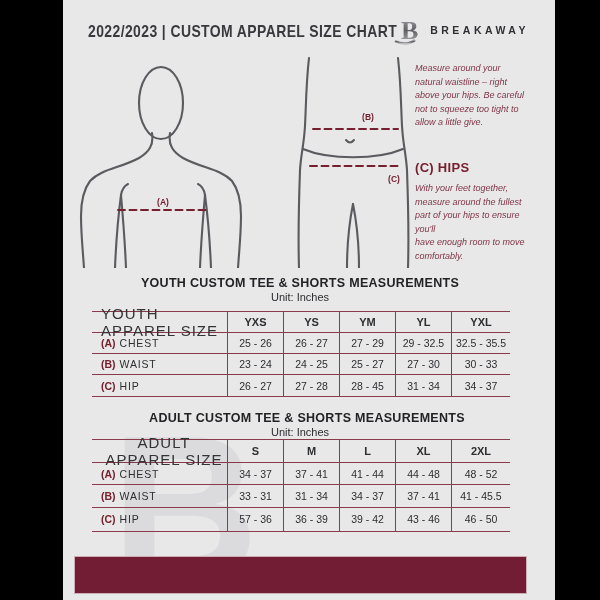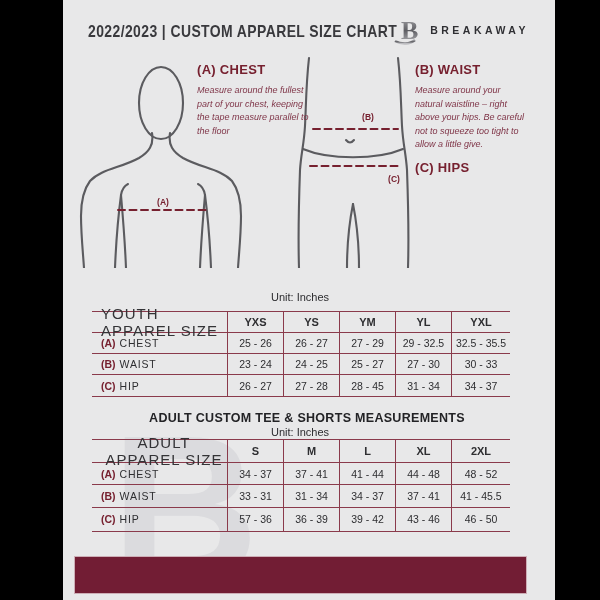--- a/index.html
+++ b/index.html
@@ -114,34 +114,32 @@
       <path class="outline" d="M12 93 C 38 104, 86 104, 112 93"></path>
       <path class="outline" d="M55 84 Q 59 89 63 84"></path>
       <path class="outline" d="M62 148 C 58 168, 56 192, 56 212"></path>
       <path class="outline" d="M62 148 C 66 168, 68 192, 68 212"></path>
       <line class="dash" x1="22" y1="73" x2="107" y2="73"></line>
       <text x="77" y="64" text-anchor="middle">(B)</text>
       <line class="dash" x1="19" y1="110" x2="110" y2="110"></line>
       <text x="103" y="126" text-anchor="middle">(C)</text>
     </svg>
 
-    <div class="instr instr-a">
-      <h3>(A) CHEST</h3>
-      <p>Measure around the fullest part of your chest, keeping the tape measure parallel to the floor</p>
-    </div>
     <div class="instr instr-b">
-      <h3>(B) WAIST</h3>
       <p>Measure around your natural waistline – right above your hips. Be careful not to squeeze too tight to allow a little give.</p>
     </div>
     <div class="instr instr-c">
       <h3>(C) HIPS</h3>
+      <p>With your feet together, measure around the fullest part of your hips to ensure you'll
+have enough room to move comfortably.</p>
     </div>
 
     <div class="watermark">B</div>
 
+    <div class="tbl-title" id="youth-title">YOUTH CUSTOM TEE &amp; SHORTS MEASUREMENTS</div>
     <div class="tbl-unit" id="youth-unit">Unit: Inches</div>
     <div class="size-table" id="youth-table">
       <div class="lbl hlabel">YOUTH APPAREL SIZE</div>
       <div class="vl hcell">YXS</div>
       <div class="vl hcell">YS</div>
       <div class="vl hcell">YM</div>
       <div class="vl hcell">YL</div>
       <div class="vl hcell">YXL</div>
 
       <div class="lbl">

